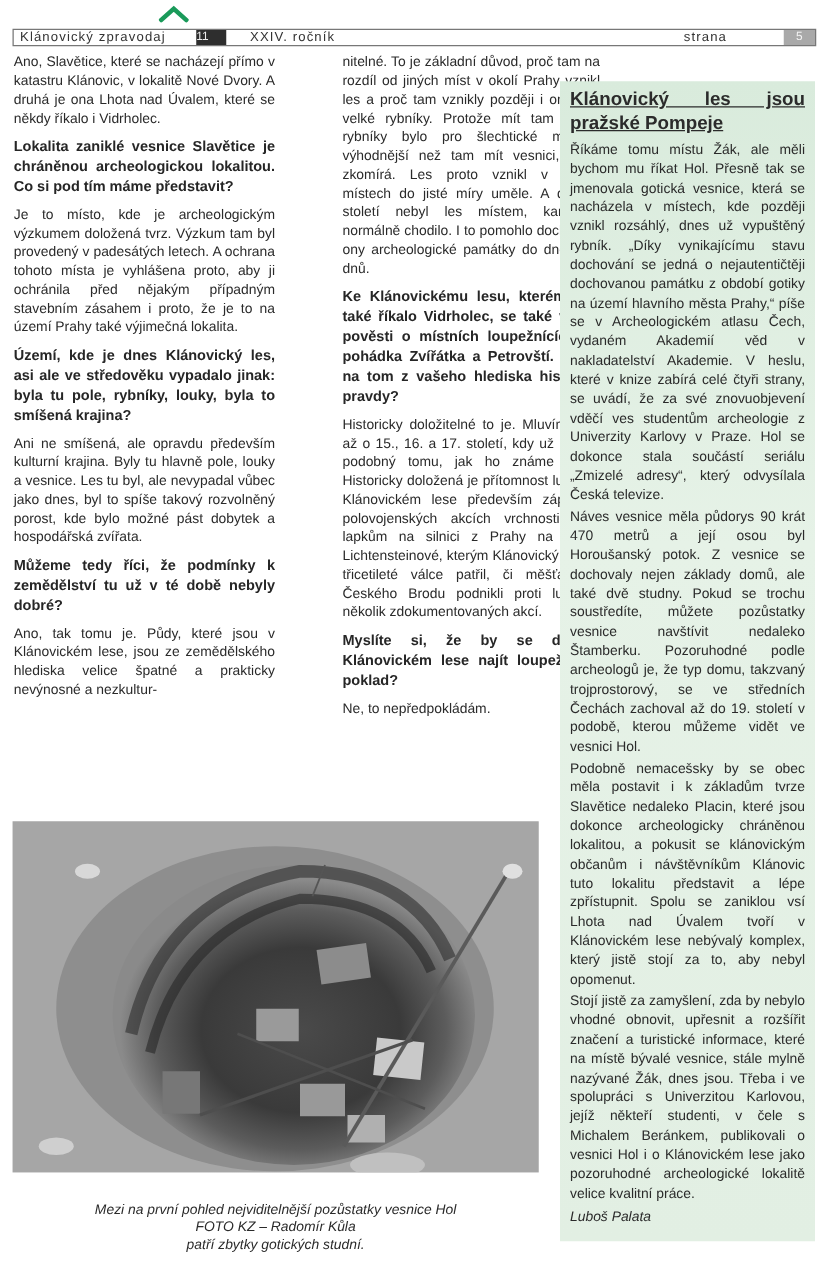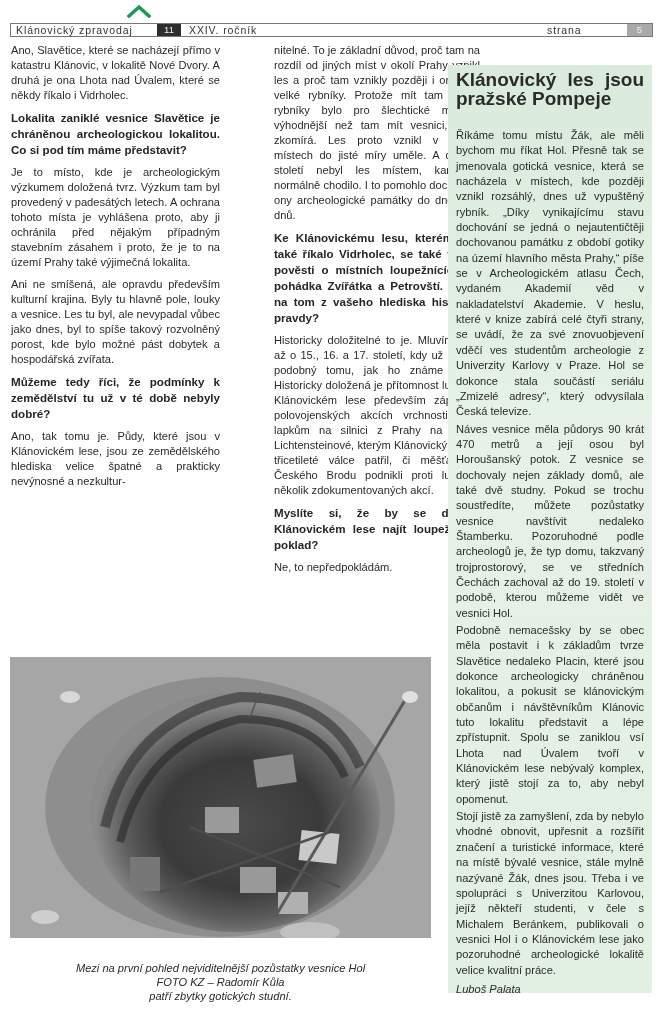--- a/index.html
+++ b/index.html
@@ -7,37 +7,37 @@
   body { position: relative; font-family: "Liberation Sans", "DejaVu Sans", sans-serif; color: #2a2a2a; }
 
   .top-chevron { position: absolute; left: 127px; top: 4px; width: 24px; height: 14px; }
 
   .header-bar {
     position: absolute; left: 10px; top: 23px; width: 643px; height: 14px;
     border-top: 1px solid #777; border-bottom: 1px solid #777; border-left: 1px solid #777; border-right: 1px solid #777;
     display: flex; align-items: stretch; font-size: 10.5px; letter-spacing: 0.9px; color: #333;
   }
   .hb-title { width: 146px; padding-left: 5px; line-height: 12px; }
-  .hb-issue { width: 24px; background: #2e2e2e; color: #eee; text-align: center; line-height: 12px; font-size: 9.5px; letter-spacing: 0; }
-  .hb-volume { flex: 1; padding-left: 8px; line-height: 12px; }
+  .hb-issue { width: 24px; background: #2e2e2e; color: #eee; text-align: left; line-height: 12px; font-size: 9.5px; letter-spacing: 0; }
+  .hb-volume { flex: 1; padding-left: 19px; line-height: 12px; }
   .hb-strana { width: 80px; line-height: 12px; }
   .hb-page { width: 25px; background: #a9a9a9; color: #f2f2f2; text-align: center; line-height: 12px; font-size: 9.5px; letter-spacing: 0; }
 
   .col { position: absolute; font-size: 11.1px; line-height: 15px; text-align: justify; hyphens: manual; }
   .col p { margin-bottom: 7px; }
   .col p.q { font-weight: bold; font-size: 11.6px; line-height: 16px; color: #262626; }
   .col1 { left: 11px; top: 43px; width: 209px; }
   .col2 { left: 232px; top: 43px; width: 206px; margin-left: 42px; }
 
   .sidebar {
     position: absolute; left: 448px; top: 65px; width: 204px; height: 928px;
     background: linear-gradient(180deg, #d9ebdc 0%, #e6f2e7 40%, #e2efe3 100%);
     padding: 5px 8px 0 8px;
   }
-  .sb-title { font-weight: bold; font-size: 19px; line-height: 19px; color: #2b2b2b; text-align: justify; text-align-last: left; margin-bottom: 20px; }
+  .sb-title { font-weight: bold; font-size: 15px; line-height: 19px; color: #2b2b2b; text-align: justify; text-align-last: left; margin-bottom: 5px; text-decoration: underline; }
   .sidebar p { font-size: 11.1px; line-height: 15.35px; text-align: justify; margin-bottom: 2px; }
   .sb-author { font-style: italic; text-align: right; margin-top: 4px; }
 
   .photo {
     position: absolute; left: 10px; top: 657px; width: 421px; height: 281px; overflow: hidden;
     background: radial-gradient(ellipse 44% 48% at 52% 55%, #3a3a3a 0%, #555 45%, #7a7a7a 62%, #a8a8a8 72%, #bdbdbd 100%);
   }
   .photo svg { position: absolute; left: 0; top: 0; }
 
   .caption {
@@ -57,20 +57,21 @@
   <div class="hb-issue">11</div>
   <div class="hb-volume">XXIV. ročník</div>
   <div class="hb-strana">strana</div>
   <div class="hb-page">5</div>
 </div>
 
 <div class="col col1">
   <p>Ano, Slavětice, které se nacházejí přímo v katastru Klánovic, v lokalitě Nové Dvory. A druhá je ona Lhota nad Úvalem, které se někdy říkalo i Vidrholec.</p>
   <p class="q">Lokalita zaniklé vesnice Slavětice je chráněnou archeologickou lokalitou. Co si pod tím máme představit?</p>
   <p>Je to místo, kde je archeologickým výzkumem doložená tvrz. Výzkum tam byl provedený v padesátých letech. A ochrana tohoto místa je vyhlášena proto, aby ji ochránila před nějakým případným stavebním zásahem i proto, že je to na území Prahy také výjimečná lokalita.</p>
+  <p class="q">Území, kde je dnes Klánovický les, asi ale ve středověku vypadalo jinak: byla tu pole, rybníky, louky, byla to smíšená krajina?</p>
   <p>Ani ne smíšená, ale opravdu především kulturní krajina. Byly tu hlavně pole, louky a vesnice. Les tu byl, ale nevypadal vůbec jako dnes, byl to spíše takový rozvolněný porost, kde bylo možné pást dobytek a hospodářská zvířata.</p>
   <p class="q">Můžeme tedy říci, že podmínky k zemědělství tu už v té době nebyly dobré?</p>
   <p>Ano, tak tomu je. Půdy, které jsou v Klánovickém lese, jsou ze zemědělského hlediska velice špatné a prakticky nevýnosné a nezkultur-</p>
 </div>
 
 <div class="col col2">
   <p>nitelné. To je základní důvod, proč tam na rozdíl od jiných míst v okolí Prahy vznikl les a proč tam vznikly později i ony dva velké rybníky. Protože mít tam les a rybníky bylo pro šlechtické majitele výhodnější než tam mít vesnici, která zkomírá. Les proto vznikl v těchto místech do jisté míry uměle. A do 19. století nebyl les místem, kam se normálně chodilo. I to pomohlo dochovat i ony archeologické památky do dnešních dnů.</p>
   <p class="q">Ke Klánovickému lesu, kterému se také říkalo Vidrholec, se také vážou pověsti o místních loupežnících, či pohádka Zvířátka a Petrovští. Co je na tom z vašeho hlediska historika pravdy?</p>
   <p>Historicky doložitelné to je. Mluvíme ale až o 15., 16. a 17. století, kdy už byl les podobný tomu, jak ho známe dnes. Historicky doložená je přítomnost lupičů v Klánovickém lese především zápisy o polovojenských akcích vrchnosti proti lapkům na silnici z Prahy na Kolín. Lichtensteinové, kterým Klánovický les po třicetileté válce patřil, či měšťané z Českého Brodu podnikli proti lupičům několik zdokumentovaných akcí.</p>
   <p class="q">Myslíte si, že by se dal v Klánovickém lese najít loupežnický poklad?</p>

